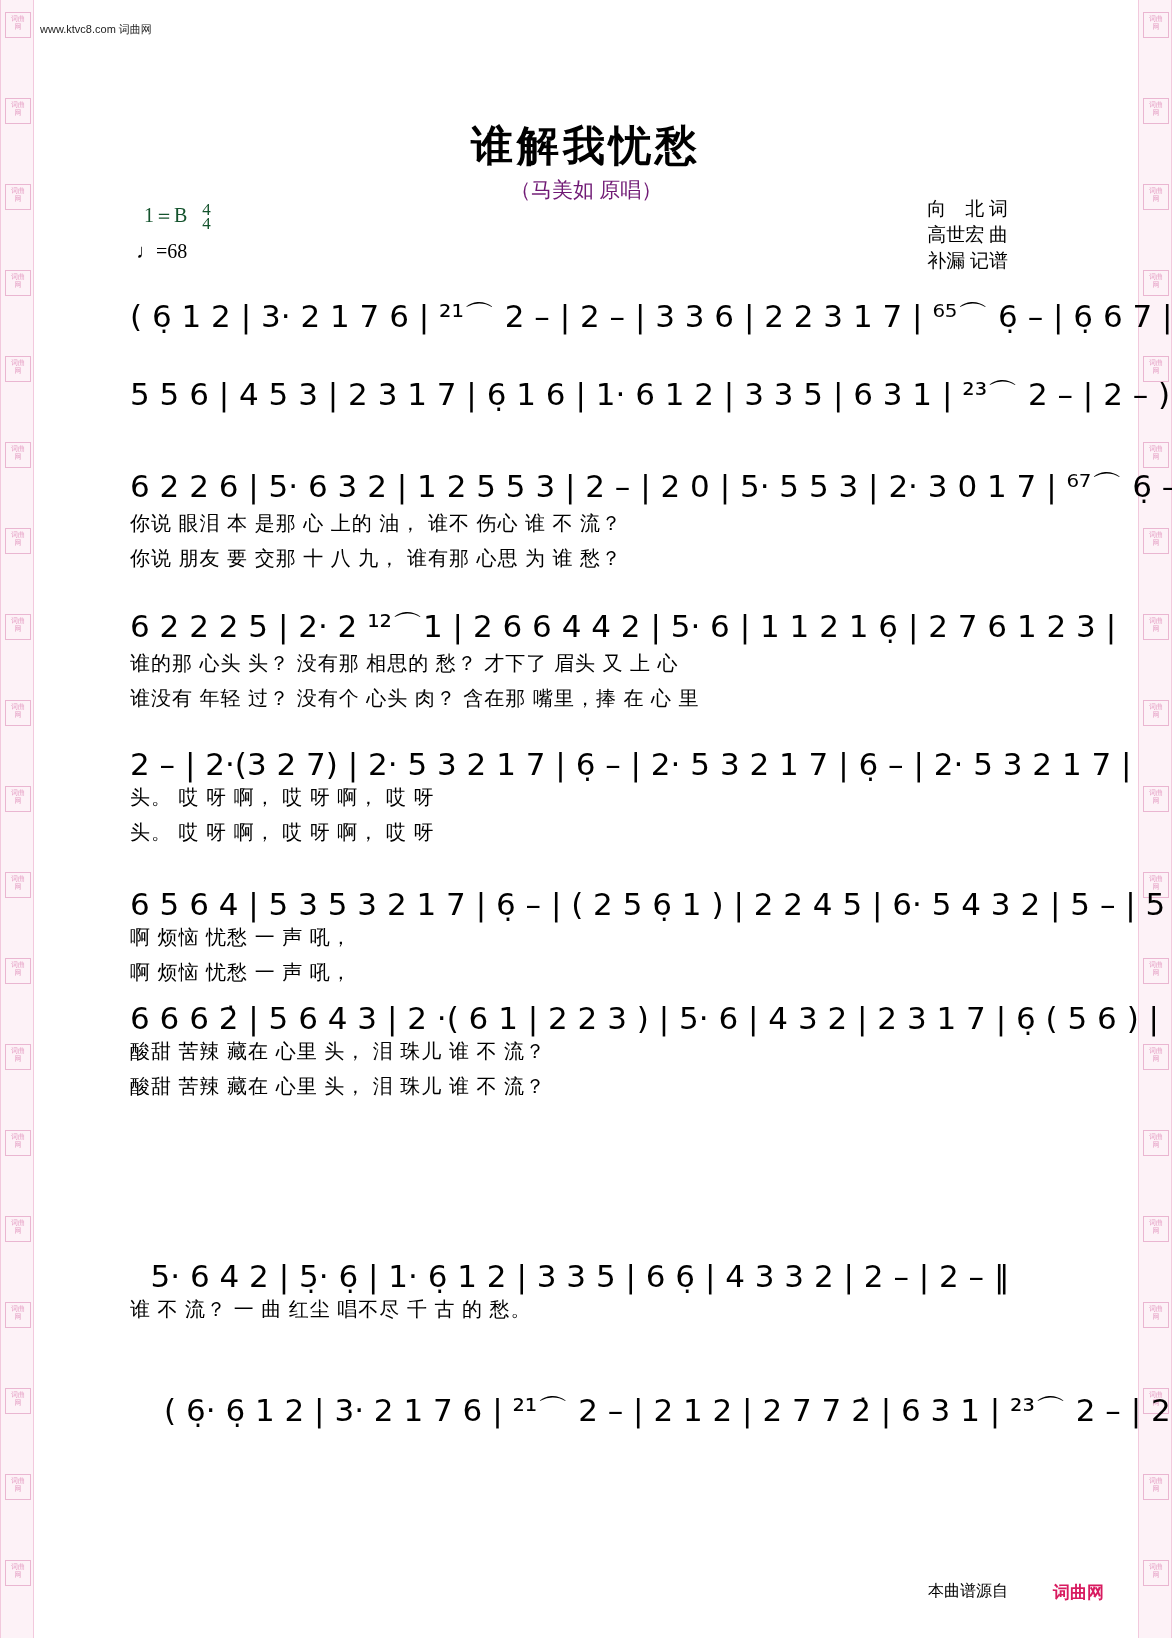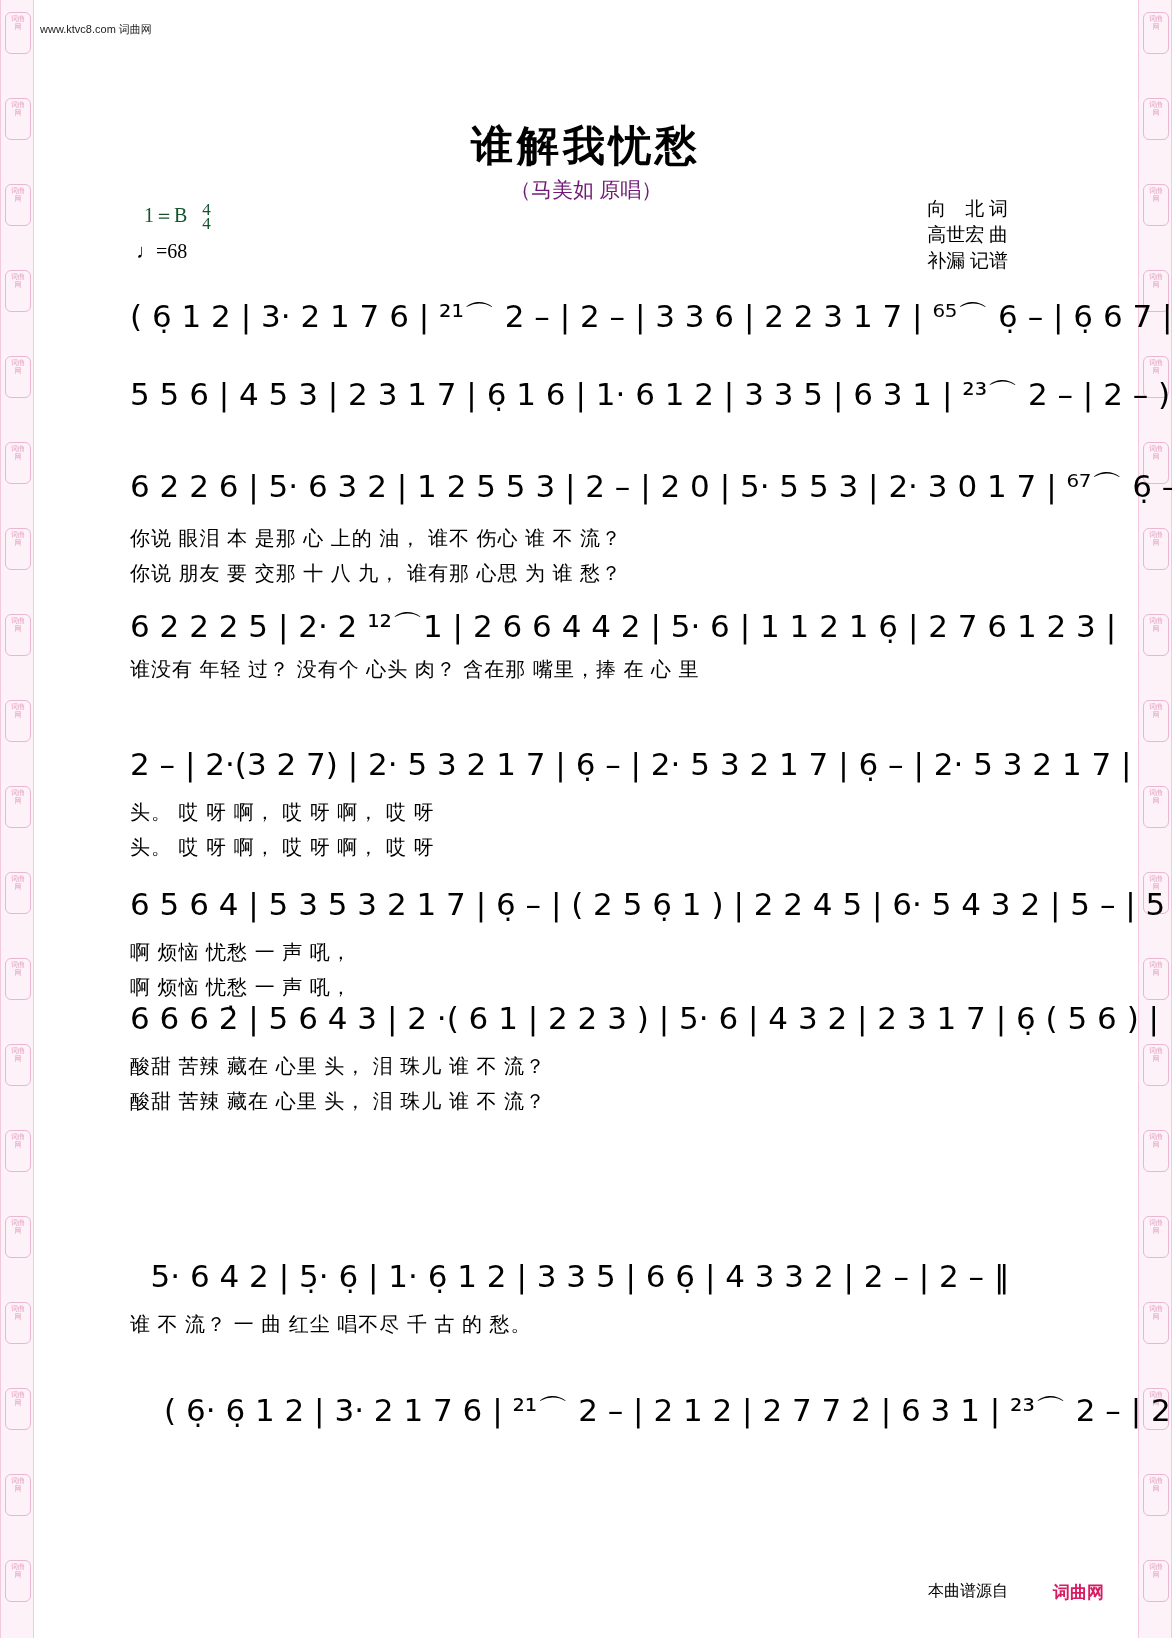--- a/index.html
+++ b/index.html
@@ -13,22 +13,22 @@
   
   .side-strip{
     position:absolute;top:0;width:34px;height:1638px;
     background:#fdf2f7;
     border-left:1px solid #f2c9dd;border-right:1px solid #f2c9dd;
     box-sizing:border-box;
   }
   .side-strip.left{left:0;}
   .side-strip.right{right:0;}
   .strip-mark{
-    position:absolute;left:4px;width:26px;height:42px;
-    border:1px solid #eab6d1;border-radius:6px;
+    position:absolute;left:4px;width:26px;height:26px;
+    border:1px solid #eab6d1;border-radius:0;
     color:#e59ec4;font-size:7px;line-height:8px;
     text-align:center;padding-top:2px;box-sizing:border-box;
     font-family:"DejaVu Sans", sans-serif;
   }
   .url{
     position:absolute;left:40px;top:22px;
     font-size:11px;color:#222;
     font-family:"Liberation Sans", sans-serif;
   }
   
@@ -65,21 +65,21 @@
   }
   .notes{
     font-size:31px;letter-spacing:0px;white-space:nowrap;
     font-family:"DejaVu Sans", sans-serif;
     color:#000;
     text-align:center;
   }
   .lyr{
     font-size:20px;white-space:nowrap;letter-spacing:1px;
     font-family:"Liberation Sans", sans-serif;color:#000;
-    margin-top:17px;
+    margin-top:2px;
   }
   .lyr.l2{margin-top:8px;}
   .footer-note{
     position:absolute;right:130px;bottom:36px;
     font-size:16px;font-family:"Liberation Sans", sans-serif;color:#000;
   }
   .footer-brand{
     position:absolute;right:34px;bottom:34px;
     font-size:17px;font-weight:bold;color:#d81b60;
     font-family:"Liberation Sans", sans-serif;
@@ -162,20 +162,21 @@
   </div>
 
   <div class="system" style="top:466px">
     <div class="notes">6 2  2 6  | 5· 6  3 2  | 1 2  5 5 3  | 2  –  | 2 0 | 5· 5    5 3  | 2· 3  0 1 7  | ⁶⁷⌒ 6̣  –  | 6̣ 0 |</div>
     <div class="lyr">你说 眼泪  本  是那  心  上的    油，      谁不  伤心  谁  不    流？</div>
     <div class="lyr l2">你说 朋友  要  交那  十  八      九，      谁有那 心思  为  谁    愁？</div>
   </div>
 
   <div class="system" style="top:606px">
     <div class="notes">6 2 2  2 5  | 2·  2 ¹²⌒1  | 2 6 6   4 4 2  | 5·  6  | 1 1 2  1 6̣  | 2 7 6  1 2 3  |</div>
+    <div class="lyr">谁的那  心头  头？      没有那 相思的   愁？    才下了 眉头 又 上 心</div>
     <div class="lyr l2">谁没有 年轻  过？      没有个 心头    肉？    含在那 嘴里，捧 在 心 里</div>
   </div>
 
   <div class="system" style="top:746px">
     <div class="notes">2  –  | 2·(3    2 7) | 2· 5  3 2 1 7  | 6̣  –  | 2· 5  3 2 1 7  | 6̣  –  | 2· 5  3 2 1 7  |</div>
     <div class="lyr">头。          哎  呀    啊，    哎   呀    啊，  哎   呀</div>
     <div class="lyr l2">头。          哎  呀    啊，    哎   呀    啊，  哎   呀</div>
   </div>
 
   <div class="system" style="top:886px">

